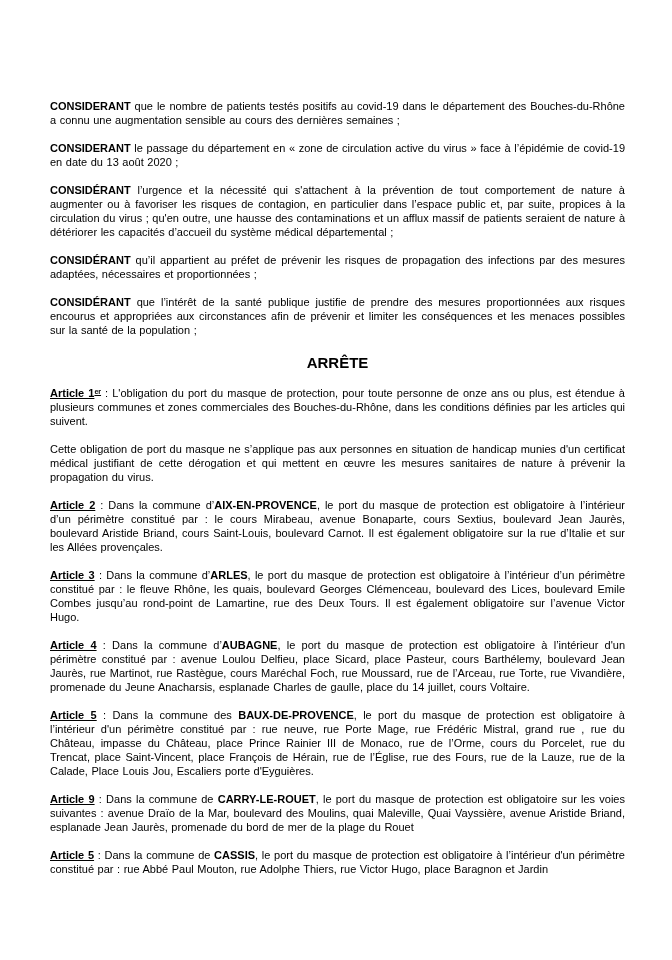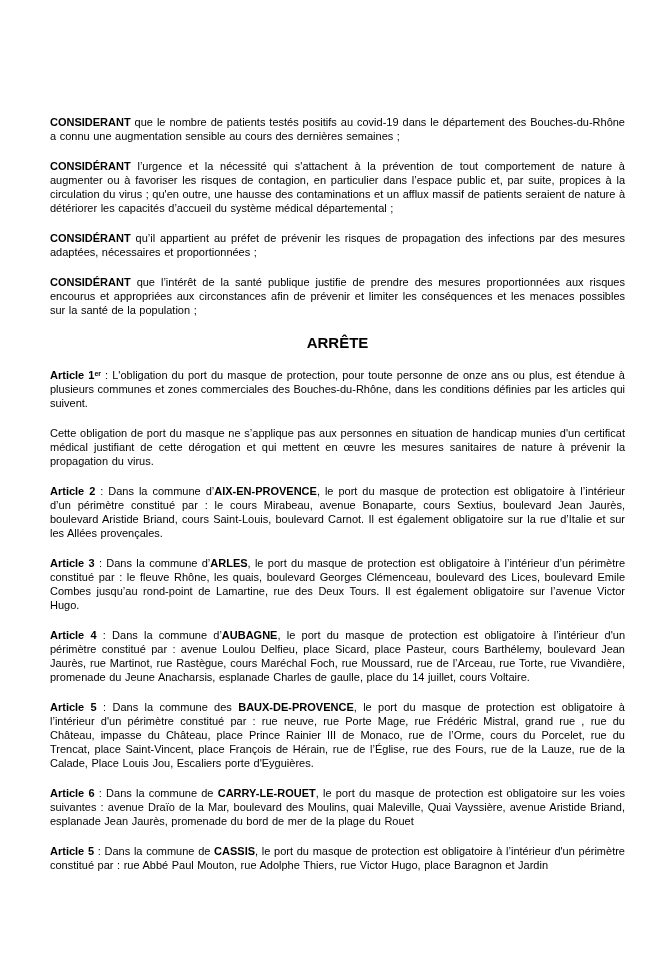--- a/index.html
+++ b/index.html
@@ -12,56 +12,57 @@
     width: 672px;
     height: 960px;
     background: #ffffff;
     box-sizing: border-box;
     padding: 99px 47px 0 50px;
     overflow: hidden;
     font-family: "Liberation Sans", sans-serif;
     color: #000000;
   }
   .para {
-    margin: 16px 0 14px 0;
+    margin: 0 0 14px 0;
     font-size: 11px;
     line-height: 14px;
     text-align: justify;
     color: #000000;
     word-spacing: 0.5px;
   }
   .heading {
     margin: 17px 0 14px 0;
     font-size: 15px;
     line-height: 18px;
     font-weight: bold;
     text-align: center;
     color: #000000;
   }
   .b { font-weight: bold; }
-  .u { }
+  .u { text-decoration: underline; }
   .sup {
     font-size: 7px;
     vertical-align: top;
     position: relative;
     top: -1px;
   }
 </style>
 </head>
 <body>
 
 <div class="page">
   <div id="doc-body">
       <p class="para"><span class="b">CONSIDERANT</span><span> que le nombre de patients testés positifs au covid-19 dans le département des Bouches-du-Rhône a connu une augmentation sensible au cours des dernières semaines ;</span></p>
+      <p class="para"><span class="b">CONSIDERANT</span><span> le passage du département en « zone de circulation active du virus » face à l’épidémie de covid-19 en date du 13 août 2020 ;</span></p>
       <p class="para"><span class="b">CONSIDÉRANT</span><span> l’urgence et la nécessité qui s'attachent à la prévention de tout comportement de nature à augmenter ou à favoriser les risques de contagion, en particulier dans l’espace public et, par suite, propices à la circulation du virus ; qu'en outre, une hausse des contaminations et un afflux massif de patients seraient de nature à détériorer les capacités d’accueil du système médical départemental ;</span></p>
       <p class="para"><span class="b">CONSIDÉRANT</span><span> qu’il appartient au préfet de prévenir les risques de propagation des infections par des mesures adaptées, nécessaires et proportionnées ;</span></p>
       <p class="para"><span class="b">CONSIDÉRANT</span><span> que l’intérêt de la santé publique justifie de prendre des mesures proportionnées aux risques encourus et appropriées aux circonstances afin de prévenir et limiter les conséquences et les menaces possibles sur la santé de la population ;</span></p>
       <div class="heading"><span class="b">ARRÊTE</span></div>
       <p class="para"><span class="b u">Article 1</span><span class="b u sup">er</span><span> : L'obligation du port du masque de protection, pour toute personne de onze ans ou plus, est étendue à plusieurs communes et zones commerciales des Bouches-du-Rhône, dans les conditions définies par les articles qui suivent.</span></p>
       <p class="para"><span>Cette obligation de port du masque ne s’applique pas aux personnes en situation de handicap munies d'un certificat médical justifiant de cette dérogation et qui mettent en œuvre les mesures sanitaires de nature à prévenir la propagation du virus.</span></p>
       <p class="para"><span class="b u">Article 2</span><span> : Dans la commune d’</span><span class="b">AIX-EN-PROVENCE</span><span>, le port du masque de protection est obligatoire à l’intérieur d’un périmètre constitué par : le cours Mirabeau, avenue Bonaparte, cours Sextius, boulevard Jean Jaurès, boulevard Aristide Briand, cours Saint-Louis, boulevard Carnot. Il est également obligatoire sur la rue d’Italie et sur les Allées provençales.</span></p>
       <p class="para"><span class="b u">Article 3</span><span> : Dans la commune d’</span><span class="b">ARLES</span><span>, le port du masque de protection est obligatoire à l’intérieur d’un périmètre constitué par : le fleuve Rhône, les quais, boulevard Georges Clémenceau, boulevard des Lices, boulevard Emile Combes jusqu’au rond-point de Lamartine, rue des Deux Tours. Il est également obligatoire sur l’avenue Victor Hugo.</span></p>
       <p class="para"><span class="b u">Article 4</span><span> : Dans la commune d’</span><span class="b">AUBAGNE</span><span>, le port du masque de protection est obligatoire à l’intérieur d'un périmètre constitué par : avenue Loulou Delfieu, place Sicard, place Pasteur, cours Barthélemy, boulevard Jean Jaurès, rue Martinot, rue Rastègue, cours Maréchal Foch, rue Moussard, rue de l’Arceau, rue Torte, rue Vivandière, promenade du Jeune Anacharsis, esplanade Charles de gaulle, place du 14 juillet, cours Voltaire.</span></p>
       <p class="para"><span class="b u">Article 5</span><span> : Dans la commune des </span><span class="b">BAUX-DE-PROVENCE</span><span>, le port du masque de protection est obligatoire à l’intérieur d'un périmètre constitué par : rue neuve, rue Porte Mage, rue Frédéric Mistral, grand rue , rue du Château, impasse du Château, place Prince Rainier III de Monaco, rue de l’Orme, cours du Porcelet, rue du Trencat, place Saint-Vincent, place François de Hérain, rue de l’Église, rue des Fours, rue de la Lauze, rue de la Calade, Place Louis Jou, Escaliers porte d'Eyguières.</span></p>
-      <p class="para"><span class="b u">Article 6</span><span> : Dans la commune de </span><span class="b">CARRY-LE-ROUET</span><span>, le port du masque de protection est obligatoire sur les voies suivantes : avenue Draïo de la Mar, boulevard des Moulins, quai Maleville, Quai Vayssière, avenue Aristide Briand, esplanade Jean Jaurès, promenade du bord de mer de la plage du Rouet</span></p>
+      <p class="para"><span class="b u">Article 9</span><span> : Dans la commune de </span><span class="b">CARRY-LE-ROUET</span><span>, le port du masque de protection est obligatoire sur les voies suivantes : avenue Draïo de la Mar, boulevard des Moulins, quai Maleville, Quai Vayssière, avenue Aristide Briand, esplanade Jean Jaurès, promenade du bord de mer de la plage du Rouet</span></p>
       <p class="para"><span class="b u">Article 5</span><span> : Dans la commune de </span><span class="b">CASSIS</span><span>, le port du masque de protection est obligatoire à l’intérieur d'un périmètre constitué par : rue Abbé Paul Mouton, rue Adolphe Thiers, rue Victor Hugo, place Baragnon et Jardin</span></p>
     </div>
 </div>
 
 </body></html>

